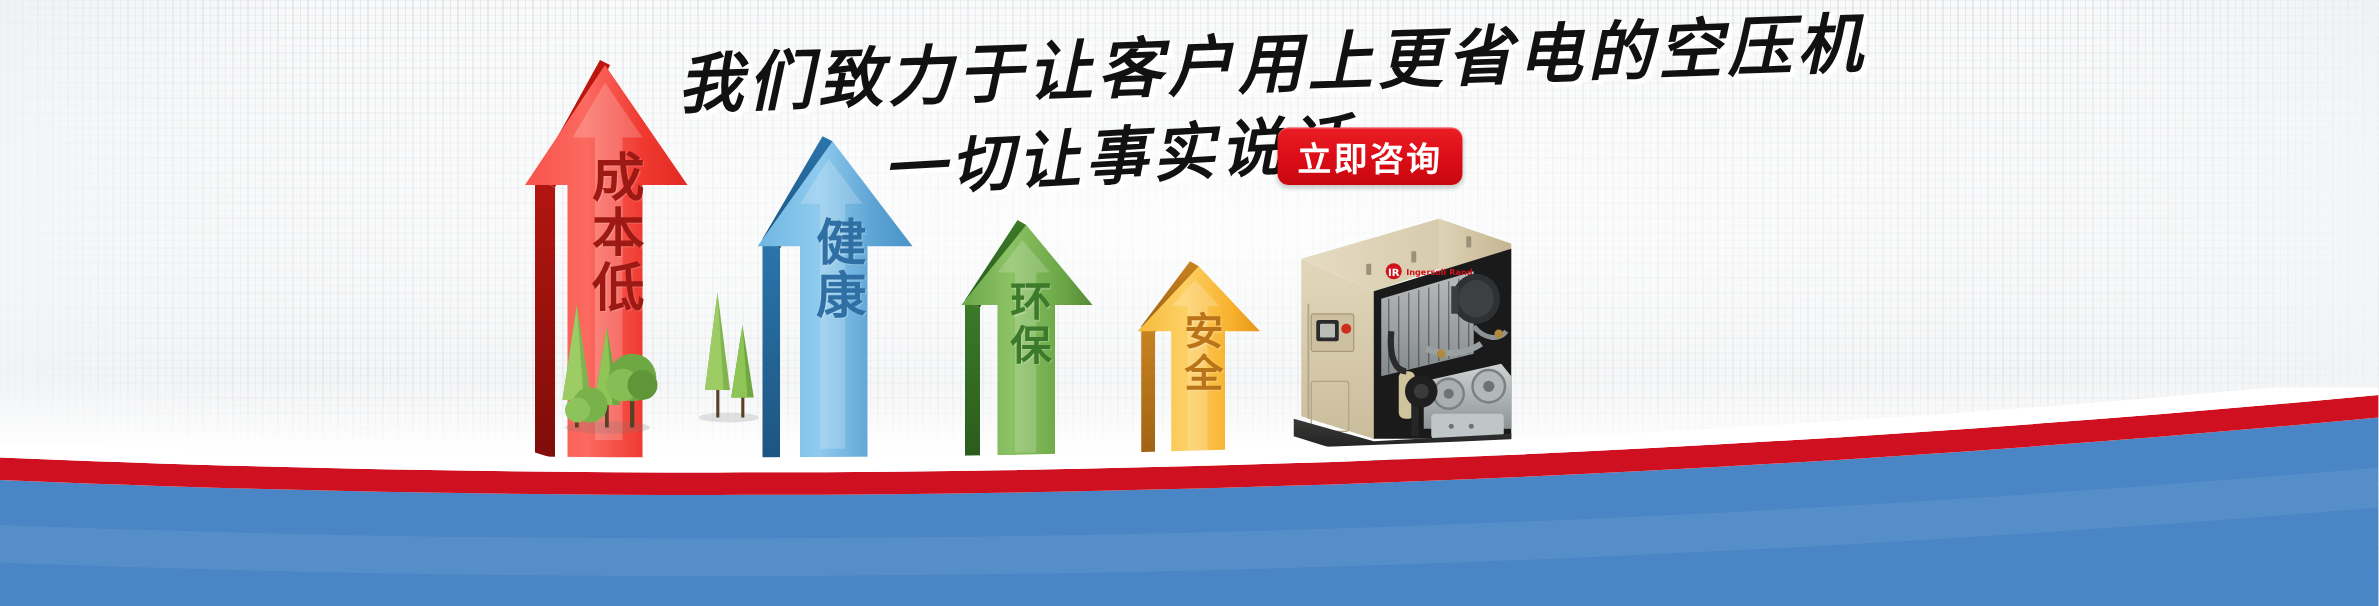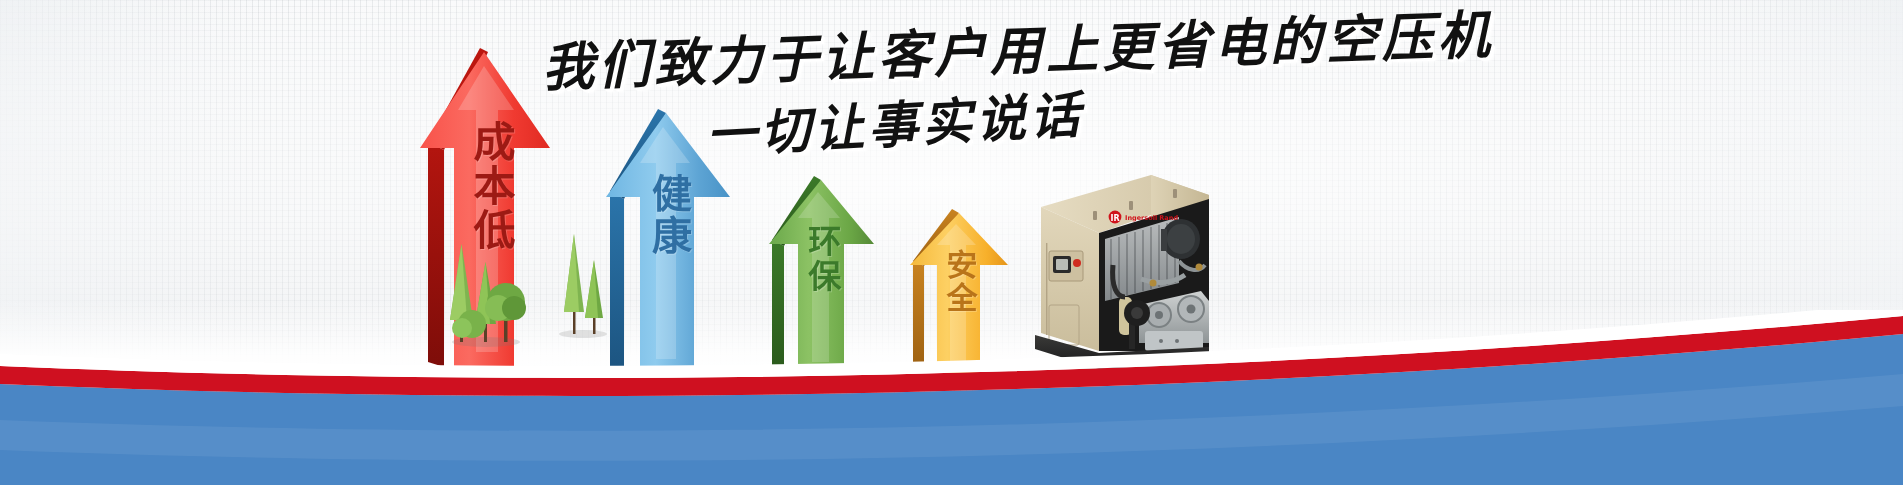--- a/index.html
+++ b/index.html
@@ -219,20 +219,21 @@
     <polygon points="22,12 32,90 12,90" fill="#7fb450"></polygon>
     <polygon points="22,12 27,90 12,90" fill="#9ccc63"></polygon>
     <rect x="41" y="92" width="2.5" height="20" fill="#5b4028"></rect>
     <polygon points="42,38 51,96 33,96" fill="#6fa843"></polygon>
     <polygon points="42,38 46,96 33,96" fill="#8fc457"></polygon>
   </svg>
 
   <div class="headline hl1">我们致力于让客户用上更省电的空压机</div>
   <div class="headline hl2">一切让事实说话</div>
 
+  <div class="cta">立即咨询</div>
 
   <svg class="machine" viewBox="0 0 177 215">
     <defs>
       <linearGradient id="cabTop" x1="0" y1="0" x2="1" y2="0">
         <stop offset="0%" stop-color="#e6dcc2"></stop>
           <stop offset="100%" stop-color="#cfc2a2"></stop>
       </linearGradient>
       <linearGradient id="cabLeft" x1="0" y1="0" x2="0" y2="1">
         <stop offset="0%" stop-color="#e2d7bb"></stop>
           <stop offset="100%" stop-color="#cabd9c"></stop>

